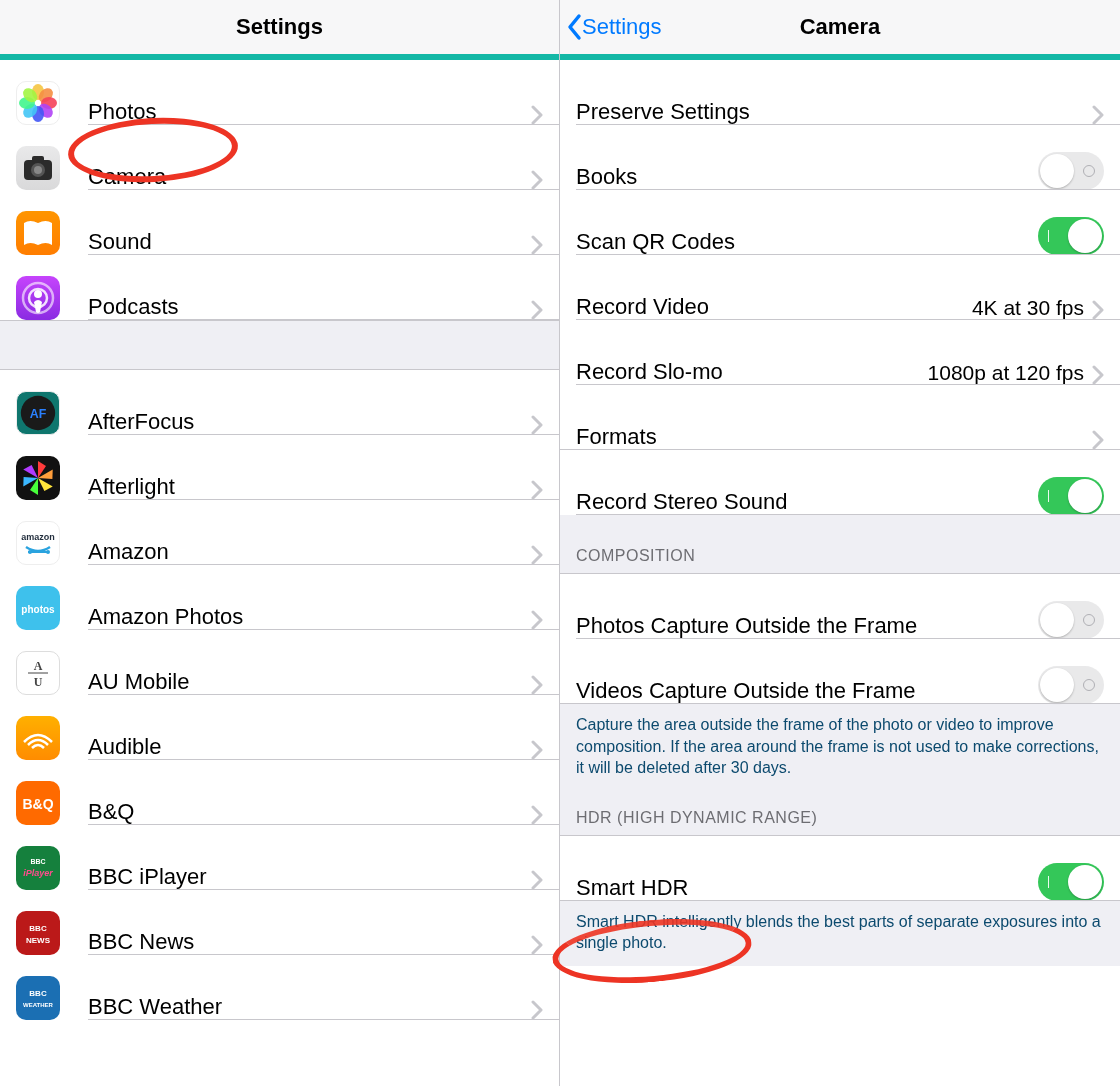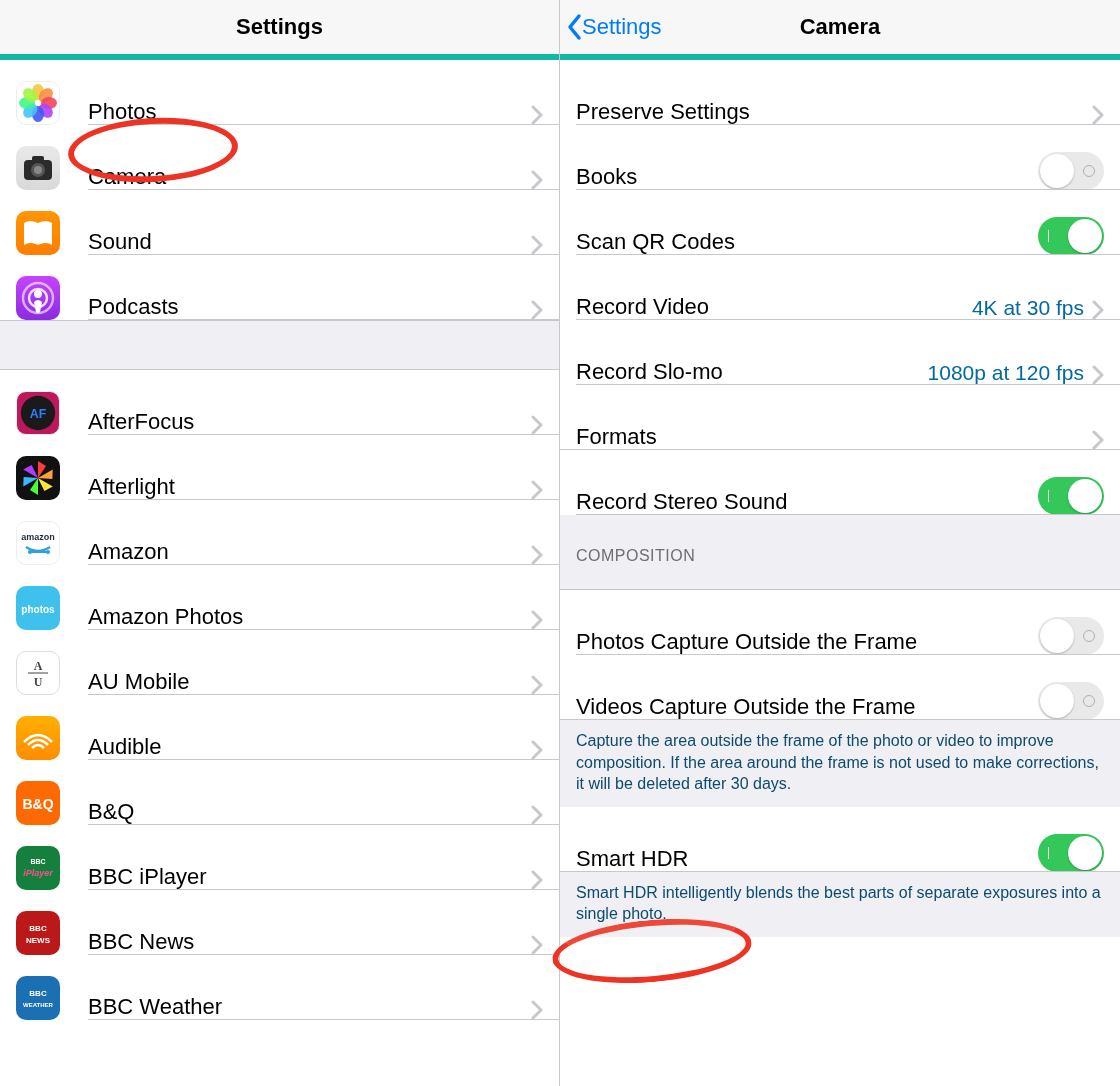--- a/index.html
+++ b/index.html
@@ -37,21 +37,21 @@
   }
   .hdr-back svg { margin-right: 0; }
   .section-gap {
     height: 50px;
     background: #efeff4;
     border-top: 1px solid #c8c7cc;
     border-bottom: 1px solid #c8c7cc;
   }
   .section-header {
     background: #efeff4;
-    padding: 32px 16px 24px 16px;
+    padding: 32px 16px 8px 16px;
     font-size: 16px;
     color: #6d6d72;
     letter-spacing: 0.5px;
     border-bottom: 1px solid #c8c7cc;
   }
   .section-footer {
     background: #efeff4;
     padding: 10px 16px 12px 16px;
     font-size: 16px;
     color: #0c4a6e;
@@ -89,21 +89,21 @@
     font-weight: 700;
     color: #fff;
     overflow: hidden;
     position: relative;
   }
   .row-label {
     flex: 1 1 auto;
     font-size: 22px;
   }
   .row-detail {
-    color: #0369a1;
+    color: #000000;
     font-size: 21px;
     margin-right: 8px;
   }
   .chev { color: #c7c7cc; flex: 0 0 auto; }
   .chev svg { display: block; }
   .toggle {
     width: 66px;
     height: 38px;
     border-radius: 19px;
     position: relative;
@@ -141,21 +141,21 @@
     height: 10px;
     border: 1.5px solid #b0b0b5;
     border-radius: 50%;
   }
   
   .ic-photos { background: #fff; border: 1px solid #eee; }
   .ic-camera { background: linear-gradient(#e9e9ea,#d9d9da); }
   .ic-books { background: linear-gradient(#ff9500,#ff7d00); }
   .ic-podcasts { background: linear-gradient(#c644fc,#8a2be2); }
   .ic-gamecenter { background: #fff; border: 1px solid #eee; }
-  .ic-afterfocus { background: #be185d; border: 1px solid #eee; }
+  .ic-afterfocus { background: #0f766e; border: 1px solid #eee; }
   .ic-afterlight { background: #111; }
   .ic-amazon { background: #fff; border: 1px solid #eee; }
   .ic-amazonphotos { background: #3ec1ec; }
   .ic-aumobile { background: #fff; border: 1px solid #ddd; }
   .ic-audible { background: linear-gradient(#ffb000,#ff8c00); }
   .ic-bq { background: #ff6a00; }
   .ic-bbciplayer { background: #15803d; }
   .ic-bbcnews { background: #bb1919; }
   .ic-bbcweather { background: #1b6fb3; }
 
@@ -482,20 +482,21 @@
       </div>
   </div>
   <div class="row last-in-group">
     <div class="row-label">Videos Capture Outside the Frame</div>
     <div class="toggle off">
         <div class="knob"></div>
       </div>
   </div>
   <div class="section-footer">Capture the area outside the frame of the photo or video to improve composition. If the area around the frame is not used to make corrections, it will be deleted after 30 days.</div>
 
+  <div class="section-header" style="padding-top:18px">HDR (HIGH DYNAMIC RANGE)</div>
   <div class="row last-in-group">
     <div class="row-label">Smart HDR</div>
     <div class="toggle on">
         <div class="knob"></div>
       </div>
   </div>
   <div class="section-footer">Smart HDR intelligently blends the best parts of separate exposures into a single photo.</div>
 </div>
 
 <div class="circle circle1"></div>

